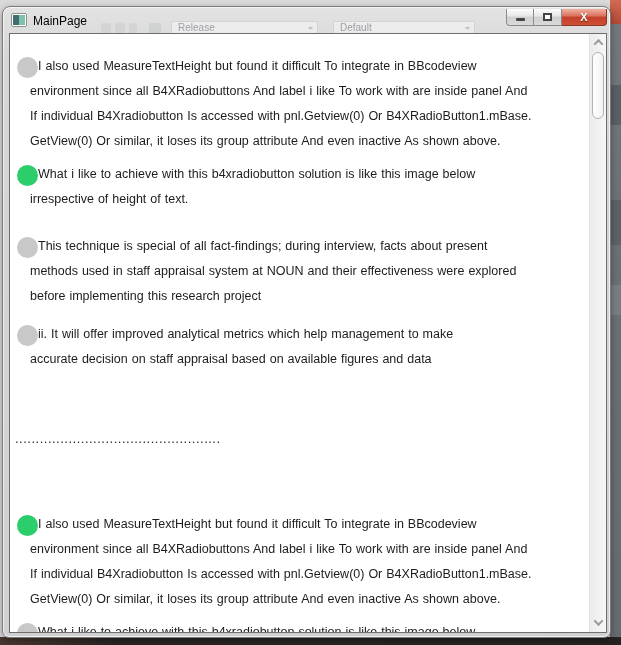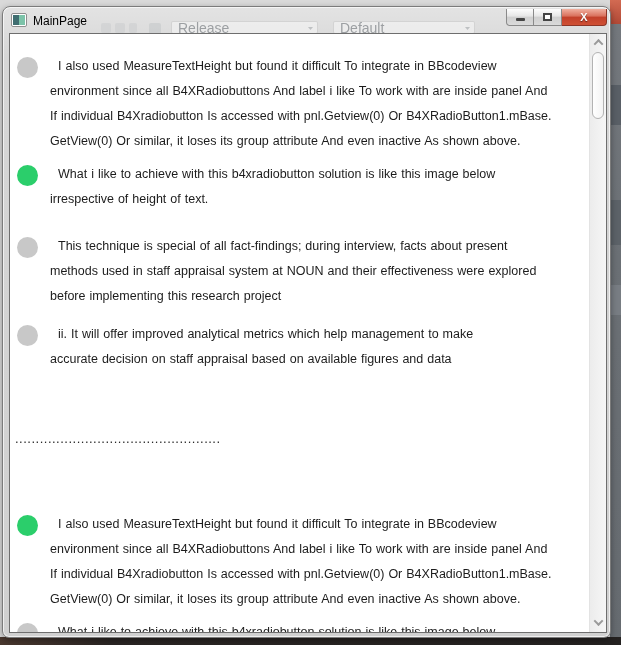--- a/index.html
+++ b/index.html
@@ -47,21 +47,21 @@
   }
   
   .ghost-blob { position:absolute; top:16px; height:10px; background:#bfc3c6; opacity:.35; border-radius:2px; }
   .gb1 { left:98px;  width:10px; }
   .gb2 { left:112px; width:10px; }
   .gb3 { left:126px; width:8px;  }
   .gb4 { left:146px; width:12px; height:12px; opacity:.5; }
   .ghost-dd {
     position:absolute; top:14px; height:13px;
     background:rgba(255,255,255,.55); border:1px solid rgba(160,160,160,.4);
-    border-radius:2px; font-size:14px; color:#8c9094; line-height:12px;
+    border-radius:2px; font-size:10px; color:#8c9094; line-height:12px;
     padding-left:6px; opacity:.8;
   }
   .gd1 { left:168px; width:147px; }
   .gd2 { left:330px; width:142px; }
   .ghost-caret { position:absolute; right:4px; top:5px; width:5px; height:3px; background:#b7babd; clip-path:polygon(0 0,100% 0,50% 100%); }
   
   .controls { position:absolute; top:2px; right:3px; height:17px; display:flex; }
   .ctl {
     width:28px; height:17px; border:1px solid #8a8a8a; border-top:none;
     background:linear-gradient(180deg,#fdfdfd 0%,#e6e6e6 45%,#cfcfcf 50%,#dadada 100%);
@@ -84,21 +84,21 @@
   }
   .items { position:absolute; left:0; top:0; right:17px; bottom:0; overflow:hidden; }
   .item { position:absolute; left:0; right:0; }
   .radio {
     position:absolute; left:7px; top:3px; width:21px; height:21px;
     border-radius:50%;
   }
   .radio.off { background:#c8c8c8; }
   .radio.on  { background:#2bce6b; }
   .item-text {
-    margin-left:40px; margin-right:10px;
+    margin-left:20px; margin-right:10px;
     font-size:12.5px; line-height:25px; color:#1c1c1c;
     white-space:pre-line; text-indent:8px; word-spacing:0.5px;
   }
   .separator-text {
     position:absolute; left:5px; right:0;
     font-size:13px; line-height:25px; color:#2a2a2a; letter-spacing:0.5px;
     white-space:nowrap; overflow:hidden;
   }
   
   .scrollbar {

